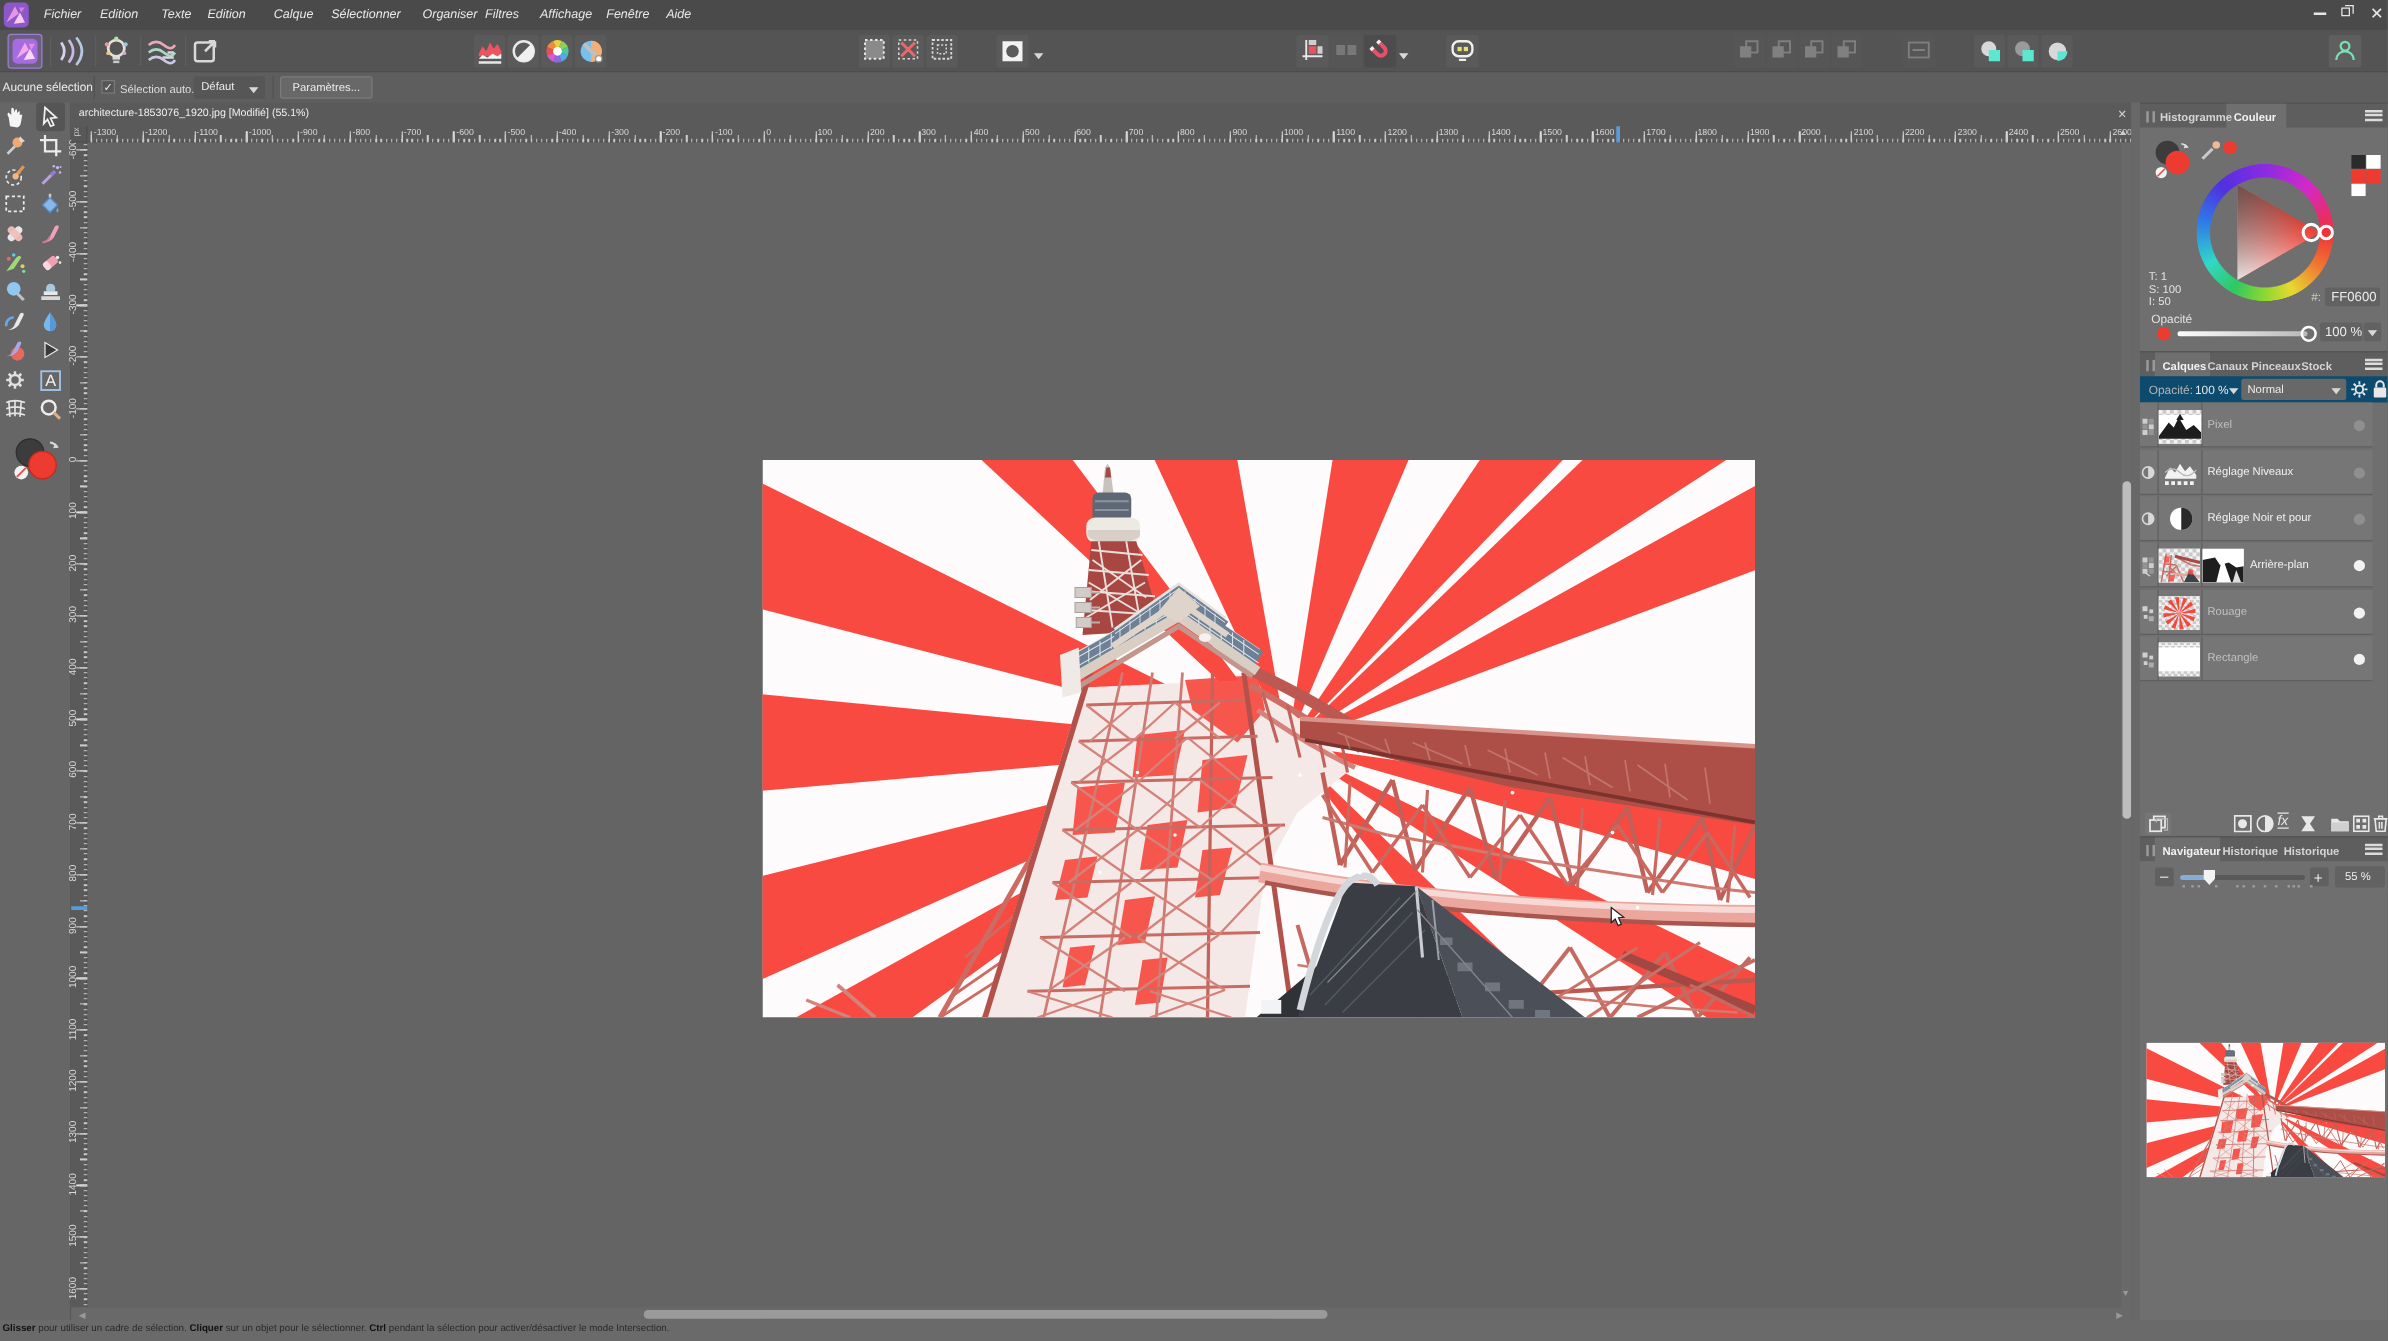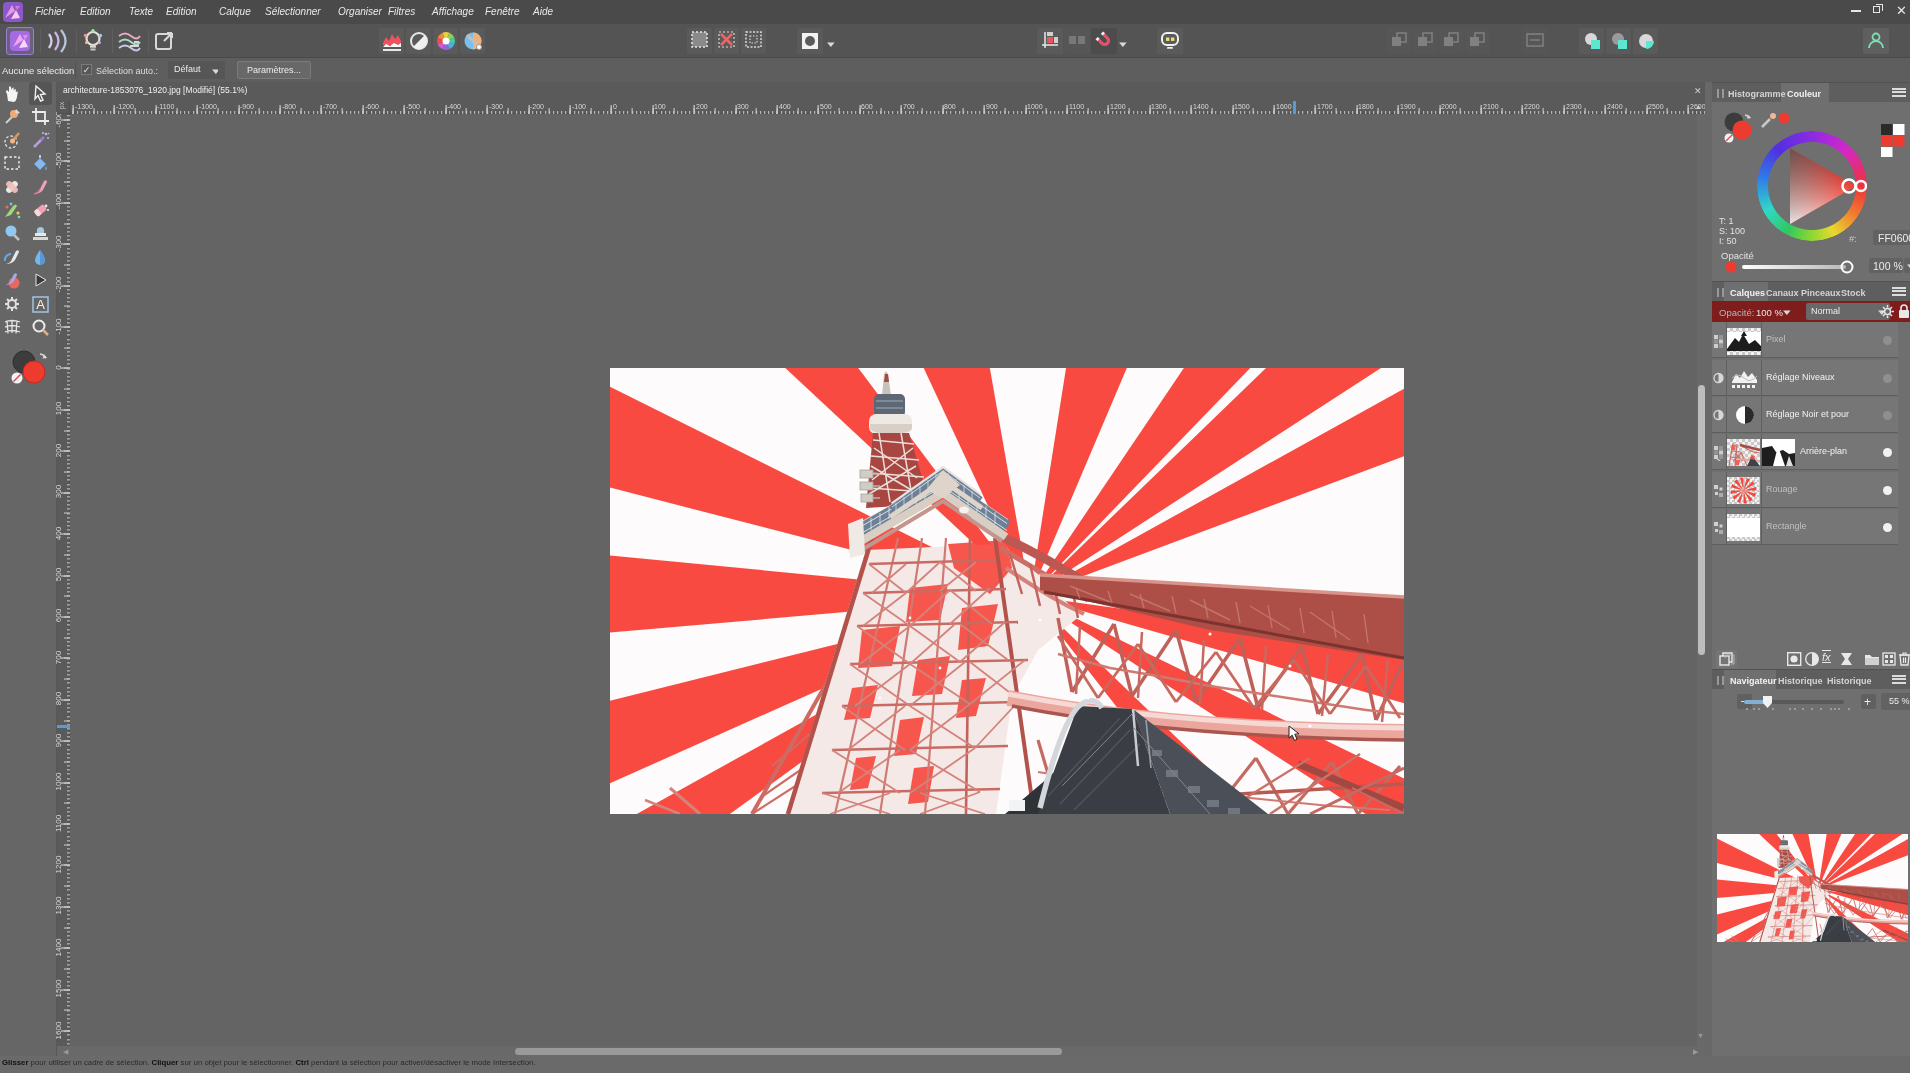--- a/index.html
+++ b/index.html
@@ -13,21 +13,21 @@
 #hruler{left:57px;top:101px;width:1648px;height:13px;background:#5a5a5a;border-bottom:1px solid #4e4e4e;}
 #vruler{left:57px;top:114px;width:13px;height:932px;background:#5a5a5a;border-right:1px solid #4e4e4e;}
 .rlbl{position:absolute;font-size:7px;color:#dadada;}
 #canvas{left:70px;top:114px;width:1627px;height:932px;background:#646464;}
 #rpanel{left:1712px;top:82px;width:198px;height:991px;background:#6f6f6f;}
 #statusbar{left:0;top:1056px;width:1910px;height:17px;background:#6a6a6a;font-size:7.8px;color:#2a2a2a;}
 .ptabs{position:absolute;left:0;width:198px;height:20px;background:#5e5e5e;}.ptxt{position:absolute;top:5.5px;font-size:9px;color:#d8d8d8;white-space:nowrap;font-weight:bold;}
 .grip{position:absolute;left:5px;top:6px;width:7px;height:9px;border-left:2px solid #999;border-right:2px solid #999;}
 .ham{position:absolute;right:4px;top:3px;width:14px;height:13px;}
 .ham b{display:block;height:2px;background:#dcdcdc;margin:1.5px 0;}
-.fld{position:absolute;background:#626262;border-radius:2px;color:#ececec;font-size:9px;margin-left:13px;}
+.fld{position:absolute;background:#626262;border-radius:2px;color:#ececec;font-size:9px;}
 .chev{position:absolute;color:#d8d8d8;font-size:8px;transform:scaleX(1.6);}
 .lrow{position:absolute;left:1712px;width:186px;height:37px;background:#767676;border-bottom:1px solid #5f5f5f;}
 .lname{position:absolute;top:14px;font-size:9px;color:#f1f1f1;}
 .vdot{position:absolute;right:8px;top:14px;width:9px;height:9px;border-radius:50%;}
 .thumb{position:absolute;left:14px;top:5px;width:34px;height:27px;background:#fff;}
 .checker{background-image:conic-gradient(#c9c9c9 25%,#f2f2f2 0 50%,#c9c9c9 0 75%,#f2f2f2 0);background-size:6px 6px;}
 </style></head><body>
 <svg width="0" height="0" style="position:absolute">
 <symbol id="art" viewBox="0 0 794 446" preserveAspectRatio="none">
  <rect width="794" height="446" fill="#fdfbfb"></rect>
@@ -813,21 +813,21 @@
     <div class="ptxt" style="left:18px;color:#f2f2f2">Calques</div>
     <div class="ptxt" style="left:54px;color:#d4d4d4">Canaux</div>
     <div class="ptxt" style="left:89px;color:#d4d4d4">Pinceaux</div>
     <div class="ptxt" style="left:129px;color:#d4d4d4">Stock</div>
     <div class="ham">
       <b></b>
       <b></b>
       <b></b>
     </div>
   </div>
-<div class="abs" style="left:1712px;top:301px;width:198px;height:21px;background:#7f1d1d">
+<div class="abs" style="left:1712px;top:301px;width:198px;height:21px;background:#0c4a6e">
     <span class="abs" style="left:7px;top:6px;font-size:9.5px;color:#b5b5b5">Opacité:</span>
     <span class="abs" style="left:44px;top:6px;font-size:9.5px;color:#e8e8e8">100 %</span>
     <span class="chev" style="left:71px;top:7px">▼</span>
     <div class="fld" style="left:81px;top:2px;width:84px;height:17px;background:#686868">
       <span style="position:absolute;left:5px;top:3px">Normal</span>
       <span class="chev" style="right:4px;top:5px">▼</span>
     </div>
     <svg class="abs" style="left:168px;top:3px" width="15" height="15">
       <circle cx="7.5" cy="7.5" r="3" fill="none" stroke="#e8e8e8" stroke-width="1.5"></circle>
       <g stroke="#e8e8e8" stroke-width="1.5">

